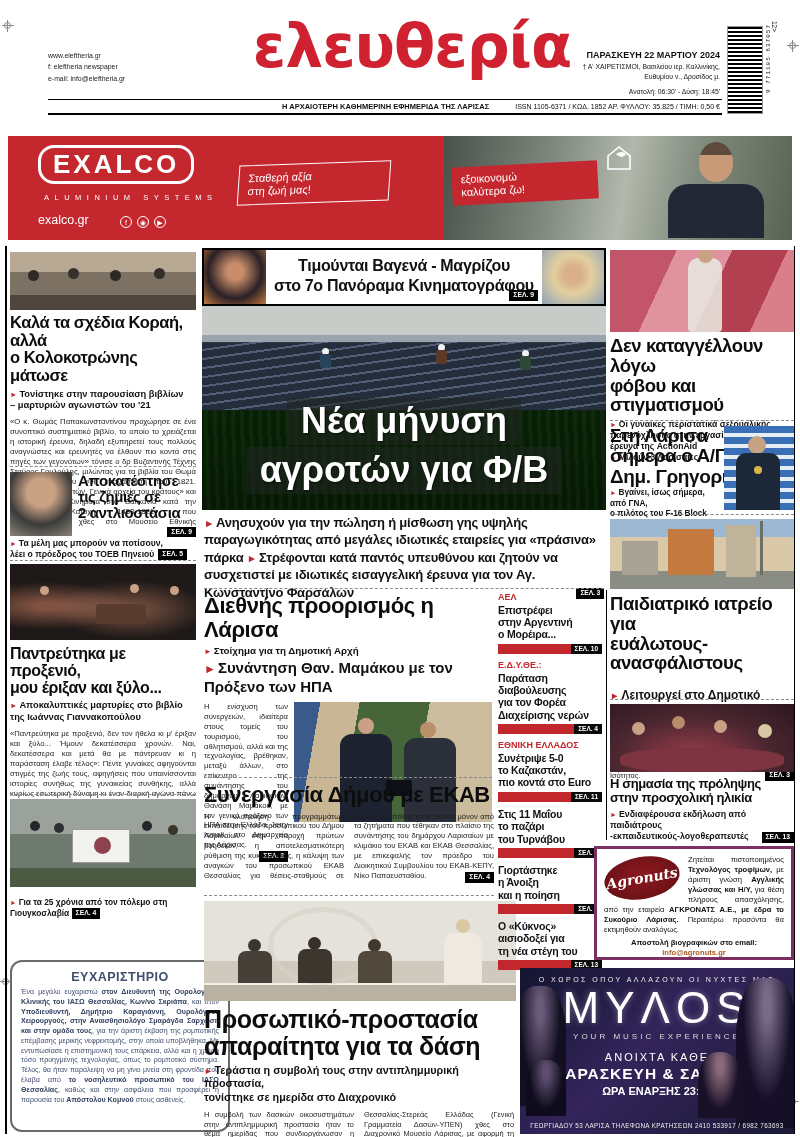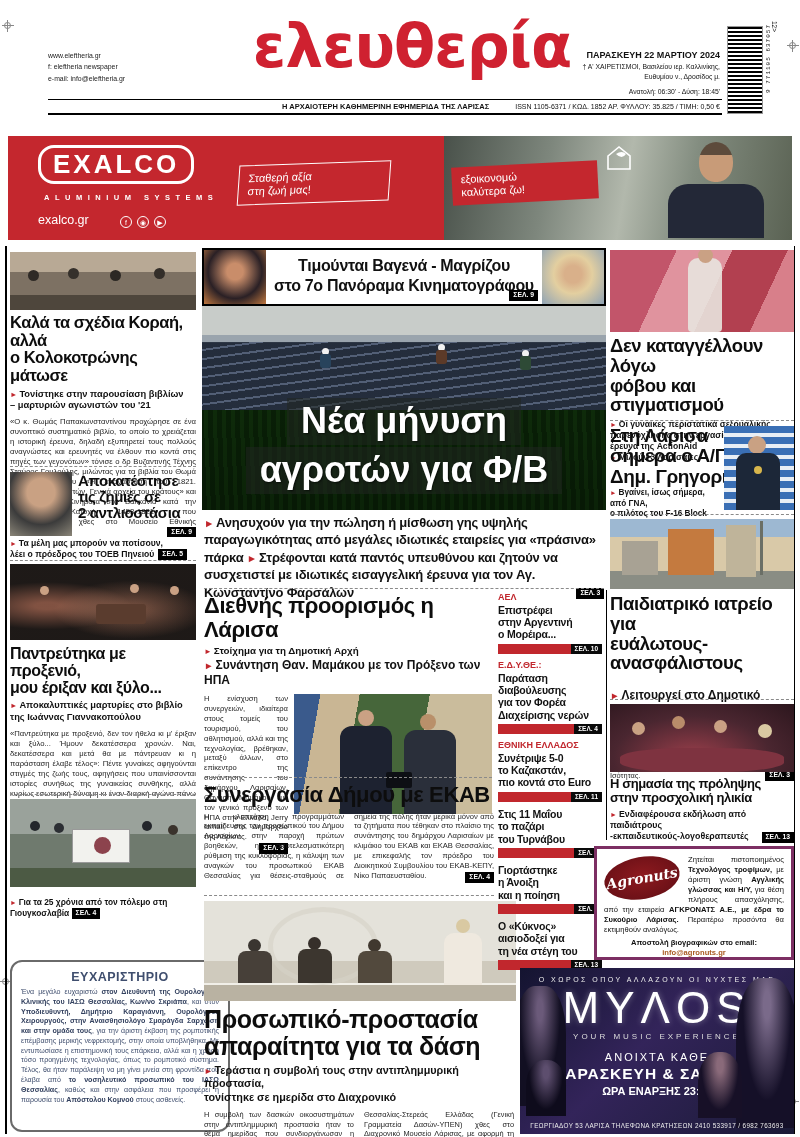--- a/index.html
+++ b/index.html
@@ -29,21 +29,21 @@
   .dateblock .d2 { font-size:6.8px; line-height:1.4; margin-top:2px; }
   .dateblock .d3 { font-size:6.8px; margin-top:7px; }
   .rules { display:flex; align-items:center; border-top:1px solid #000; border-bottom:2px solid #000; padding:2px 2px; font-size:7px; }
   .barcode-stripes { position:absolute; left:0; top:6px; width:36px; height:88px; background:repeating-linear-gradient(180deg,#000 0 2px,#fff 2px 4px); border:1px solid #999; }
   .barcode-num { position:absolute; left:38px; top:4px; writing-mode:vertical-rl; transform:rotate(180deg); font-size:6px; font-family:"Liberation Mono",monospace; letter-spacing:1px; }
   .barcode-top { position:absolute; left:44px; top:-6px; font-size:6.5px; transform:rotate(90deg); transform-origin:left bottom; }
   
   .exalco { display:flex;border-radius:22px; }
   .ex-left { width:436px; background:#c4272e; position:relative; color:#fff; }
   .ex-logo { position:absolute; left:30px; top:9px; border:3px solid #fff; border-radius:16px; padding:1px 12px; font-size:26px; font-weight:900; letter-spacing:3px; }
-  .ex-sub { position:absolute; left:36px; top:57px; font-size:7.5px; letter-spacing:5.5px;font-weight:bold; }
+  .ex-sub { position:absolute; left:36px; top:57px; font-size:7.5px; letter-spacing:5.5px; }
   .ex-site { position:absolute; left:30px; bottom:13px; font-weight:normal; font-size:12.5px; }
   .ex-social { position:absolute; left:112px; bottom:12px; display:flex; gap:5px; }
   .ex-social span { width:12px; height:12px; border:1px solid #fff; border-radius:50%; font-size:7px; line-height:11px; text-align:center; display:inline-block; }
   .ex-tag { position:absolute; left:230px; top:27px; width:152px; border:1.5px solid #fff; padding:6px 9px; transform:rotate(-2deg) skewX(-6deg); font-size:11px; line-height:1.2; }
   .ex-right { flex:1; position:relative; background:linear-gradient(100deg,#49514a,#7e877d 30%,#b2b8ac 52%,#838d80 70%,#5a6253 100%); }
   .ex-ribbon { position:absolute; left:8px; top:28px; width:146px; background:#c4272e; transform:rotate(-3deg); padding:6px 9px; font-size:11px; color:#fff; line-height:1.2; }
   
   .cinema { border:2px solid #000; display:flex; background:#fff; }
   .cin-mid { flex:1; position:relative; text-align:center; padding-top:6px; }
   .cin-title { font-size:16px; font-weight:bold; line-height:1.25; letter-spacing:-0.3px; }
@@ -250,21 +250,21 @@
     <span class="arr">►</span><span>Ανησυχούν για την πώληση ή μίσθωση γης υψηλής παραγωγικότητας από μεγάλες ιδιωτικές εταιρείες για «πράσινα» πάρκα </span><span class="arr">►</span><span>Στρέφονται κατά παντός υπευθύνου και ζητούν να συσχετιστεί με ιδιωτικές εισαγγελική έρευνα για τον Αγ. Κωνσταντίνο Φαρσάλων</span>
     <span class="badge" style="position:absolute;right:0;bottom:2px">ΣΕΛ. 3</span>
   </div>
 </div>
 
 <div class="dash" style="left:204px;top:588px;width:400px"></div>
 
 <div class="abs" style="left:204px;top:594px;width:288px">
   <div class="hd" style="font-size:22px">Διεθνής προορισμός η Λάρισα</div>
   <div class="sub" style="font-size:9.8px;margin-top:4px"><span class="arr">►</span><span>Στοίχημα για τη Δημοτική Αρχή</span></div>
-  <div class="sub" style="font-size:12px"><span class="arr">►</span><span>Συνάντηση Θαν. Μαμάκου με τον Πρόξενο των ΗΠΑ</span></div>
+  <div class="sub" style="font-size:15px"><span class="arr">►</span><span>Συνάντηση Θαν. Μαμάκου με τον Πρόξενο των ΗΠΑ</span></div>
   <div style="display:flex;margin-top:6px">
     <div style="width:84px;position:relative;padding-bottom:12px">
       <div class="bt" style="font-size:7.6px">Η ενίσχυση των συνεργειών, ιδιαίτερα στους τομείς του τουρισμού, του αθλητισμού, αλλά και της τεχνολογίας, βρέθηκαν, μεταξύ άλλων, στο επίκεντρο της συνάντησης του δημάρχου Λαρισαίων, Θανάση Μαμάκου, με τον γενικό πρόξενο των ΗΠΑ στην Ελλάδα, Jerry Ismail, στο Δημαρχείο της Λάρισας.</div>
       <span class="badge" style="position:absolute;right:0;bottom:0">ΣΕΛ. 3</span>
     </div>
     <div class="ph" style="position:relative;margin-left:6px;width:198px;height:120px;background:linear-gradient(100deg,#3a5a8c 0 12%,#c9b694 12% 30%,#46663a 30% 62%,#cabc9c 62%)">
       <div class="head-dot" style="left:64px;top:16px;width:16px;height:16px;background:#caa184"></div>
       <div class="sil" style="left:46px;top:32px;width:52px;height:88px;background:#1d2230;border-radius:12px 12px 0 0"></div>
       <div class="head-dot" style="left:126px;top:20px;width:16px;height:16px;background:#b9906a"></div>
       <div class="sil" style="left:110px;top:36px;width:52px;height:84px;background:#2a2f3a;border-radius:12px 12px 0 0"></div>

